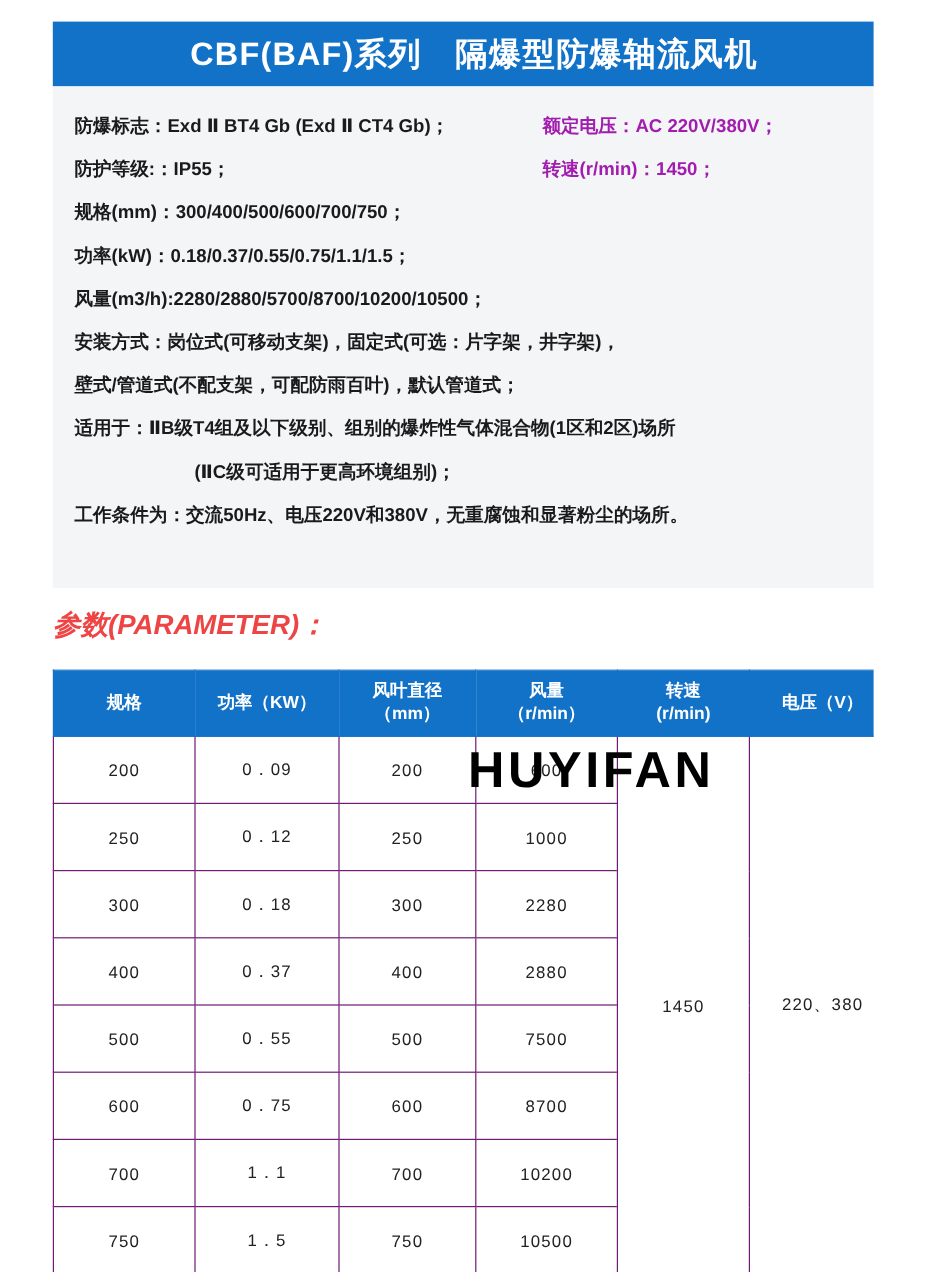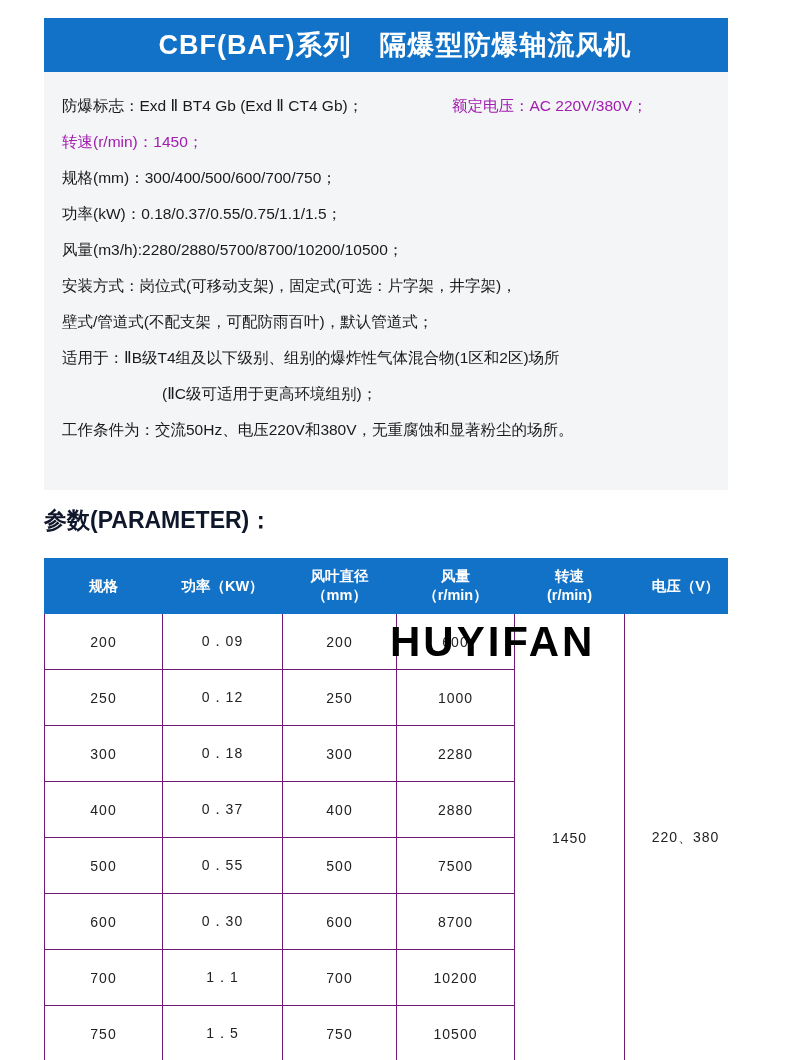--- a/index.html
+++ b/index.html
@@ -41,20 +41,21 @@
 
   
   .spec-panel {
     position: absolute;
     left: 44px;
     top: 72px;
     width: 702px;
     height: 418px;
     background: #f3f5f7;
     padding: 16px 18px 10px 18px;
+    font-weight: bold;
   }
   .spec-line {
     font-size: 15.5px;
     color: #1a1a1a;
     line-height: 36px;
     white-space: pre;
   }
   .spec-row {
     display: flex;
     line-height: 36px;
@@ -74,22 +75,23 @@
     padding-left: 100px;
   }
 
   
   .param-heading {
     position: absolute;
     left: 44px;
     top: 505px;
     font-size: 23px;
     font-weight: bold;
-    color: #0f172a;
-    white-space: pre;
+    color: #ef4444;
+    white-space: pre;
+    font-style: italic;
   }
 
   
   .table-wrap {
     position: absolute;
     left: 44px;
     top: 558px;
     width: 702px;
   }
   table.param-table {
@@ -150,20 +152,21 @@
   </div>
 
   <div class="spec-panel">
 
     <div class="spec-row">
       <div class="left">防爆标志：Exd Ⅱ BT4 Gb (Exd Ⅱ CT4 Gb)；</div>
       <div class="right">额定电压：AC 220V/380V；</div>
     </div>
 
     <div class="spec-row">
+      <div class="left">防护等级:：IP55；</div>
       <div class="right">转速(r/min)：1450；</div>
     </div>
 
     <div class="spec-line">规格(mm)：300/400/500/600/700/750；</div>
     <div class="spec-line">功率(kW)：0.18/0.37/0.55/0.75/1.1/1.5；</div>
     <div class="spec-line">风量(m3/h):2280/2880/5700/8700/10200/10500；</div>
     <div class="spec-line">安装方式：岗位式(可移动支架)，固定式(可选：片字架，井字架)，</div>
     <div class="spec-line">壁式/管道式(不配支架，可配防雨百叶)，默认管道式；</div>
     <div class="spec-line">适用于：ⅡB级T4组及以下级别、组别的爆炸性气体混合物(1区和2区)场所</div>
     <div class="spec-line spec-indent">(ⅡC级可适用于更高环境组别)；</div>
@@ -237,21 +240,21 @@
           <td>2880</td>
         </tr>
         <tr>
           <td>500</td>
           <td>0．55</td>
           <td>500</td>
           <td>7500</td>
         </tr>
         <tr>
           <td>600</td>
-          <td>0．30</td>
+          <td>0．75</td>
           <td>600</td>
           <td>8700</td>
         </tr>
         <tr>
           <td>700</td>
           <td>1．1</td>
           <td>700</td>
           <td>10200</td>
         </tr>
         <tr>

